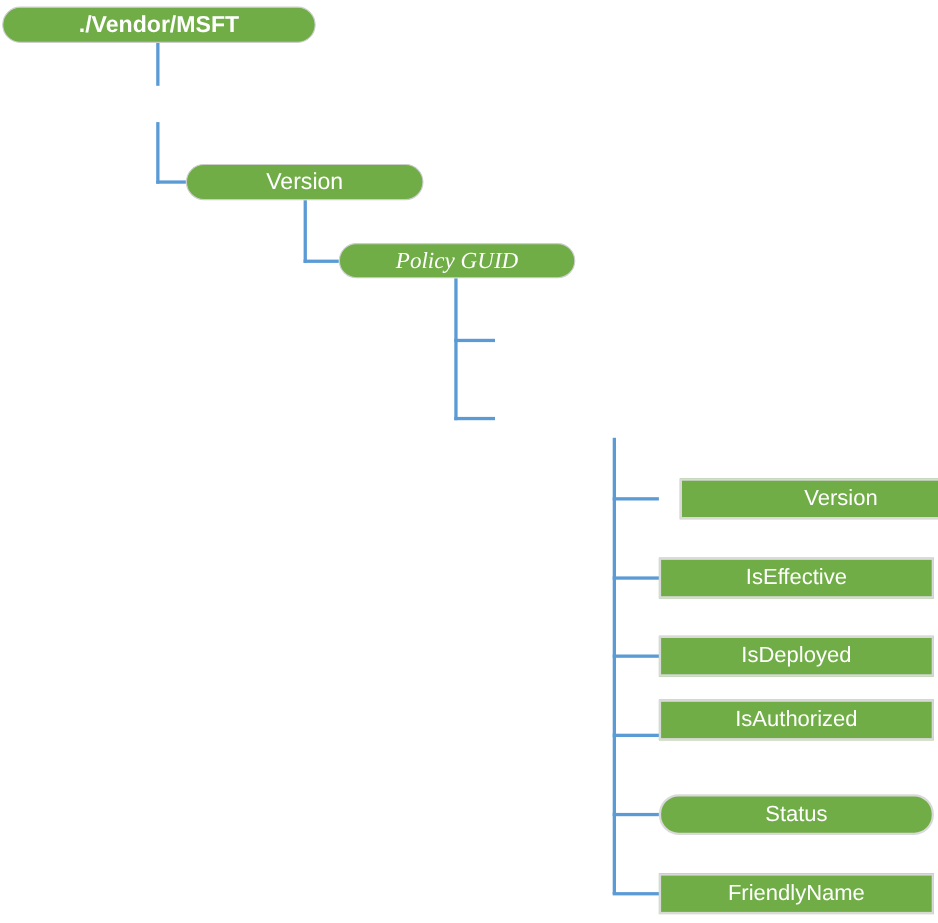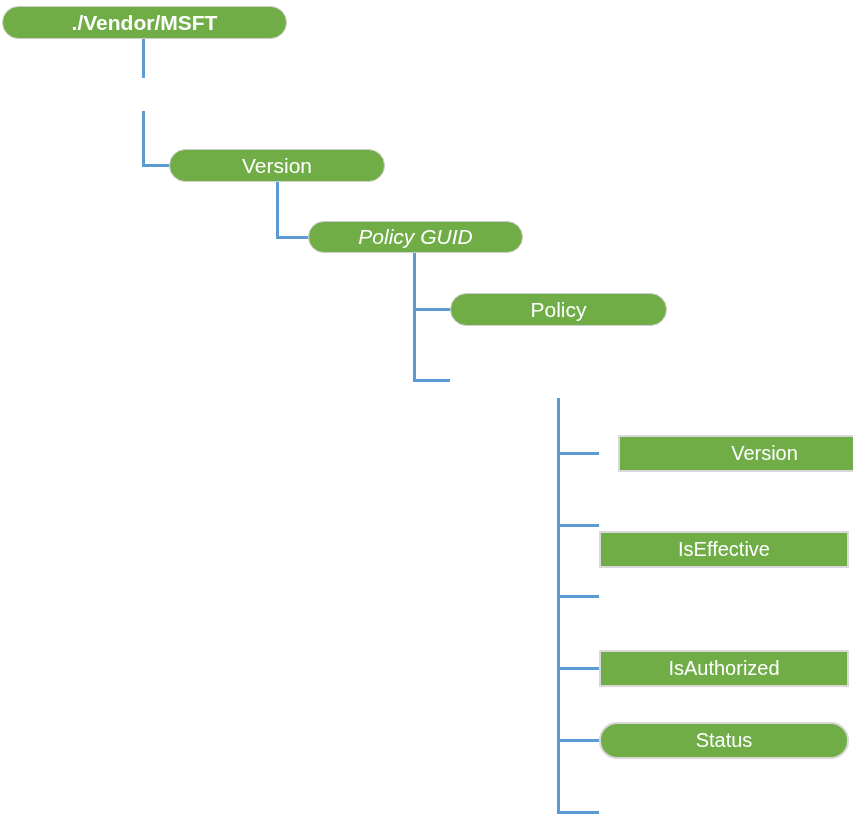--- a/index.html
+++ b/index.html
@@ -30,20 +30,21 @@
     border-radius: 17px;
     border: 1px solid #cdcdcd;
   }
   .leaf {
     border: 2px solid var(--node-border, #D9D9D9);
     border-radius: 0;
     font-size: 20px;
   }
   .italic {
     font-style: italic;
+    font-family: Liberation Serif, serif;
   }
   .conn {
     position: absolute;
     background: var(--connector, #5B9BD5);
   }
 </style>
 </head>
 <body>
 
 <div id="canvas">
@@ -60,20 +61,21 @@
   <div class="conn" style="left:557px; top:452px; width:42px; height:3px;"></div>
   <div class="conn" style="left:557px; top:524px; width:42px; height:3px;"></div>
   <div class="conn" style="left:557px; top:595px; width:42px; height:3px;"></div>
   <div class="conn" style="left:557px; top:667px; width:42px; height:3px;"></div>
   <div class="conn" style="left:557px; top:739px; width:42px; height:3px;"></div>
   <div class="conn" style="left:557px; top:811px; width:42px; height:3px;"></div>
 
   <div class="node pill" style="left:2px;   top:6px;   width:285px; height:33px;font-weight:bold;">./Vendor/MSFT</div>
   <div class="node pill" style="left:169px; top:149px; width:216px; height:33px;">Version</div>
   <div class="node pill italic" style="left:308px; top:221px; width:215px; height:32px;">Policy GUID</div>
-  <div class="node pill" style="left:450px; top:293px; width:217px; height:33px;">Policy</div>
 
   <div class="node leaf" style="left:618px; top:435px; width:293px; height:37px;">Version</div>
-  <div class="node leaf" style="left:599px; top:507px; width:250px; height:37px;margin-top:24px;">IsEffective</div>
-  <div class="node leaf" style="left:599px; top:650px; width:250px; height:37px;">IsAuthorized</div>
+  <div class="node leaf" style="left:599px; top:507px; width:250px; height:37px;">IsEffective</div>
+  <div class="node leaf" style="left:599px; top:578px; width:250px; height:37px;">IsDeployed</div>
+  <div class="node leaf" style="left:599px; top:636px; width:250px; height:37px;">IsAuthorized</div>
   <div class="node leaf" style="left:599px; top:722px; width:250px; height:37px;border-radius:18px;">Status</div>
+  <div class="node leaf" style="left:599px; top:794px; width:250px; height:37px;">FriendlyName</div>
 
 </div>
 
 </body></html>

